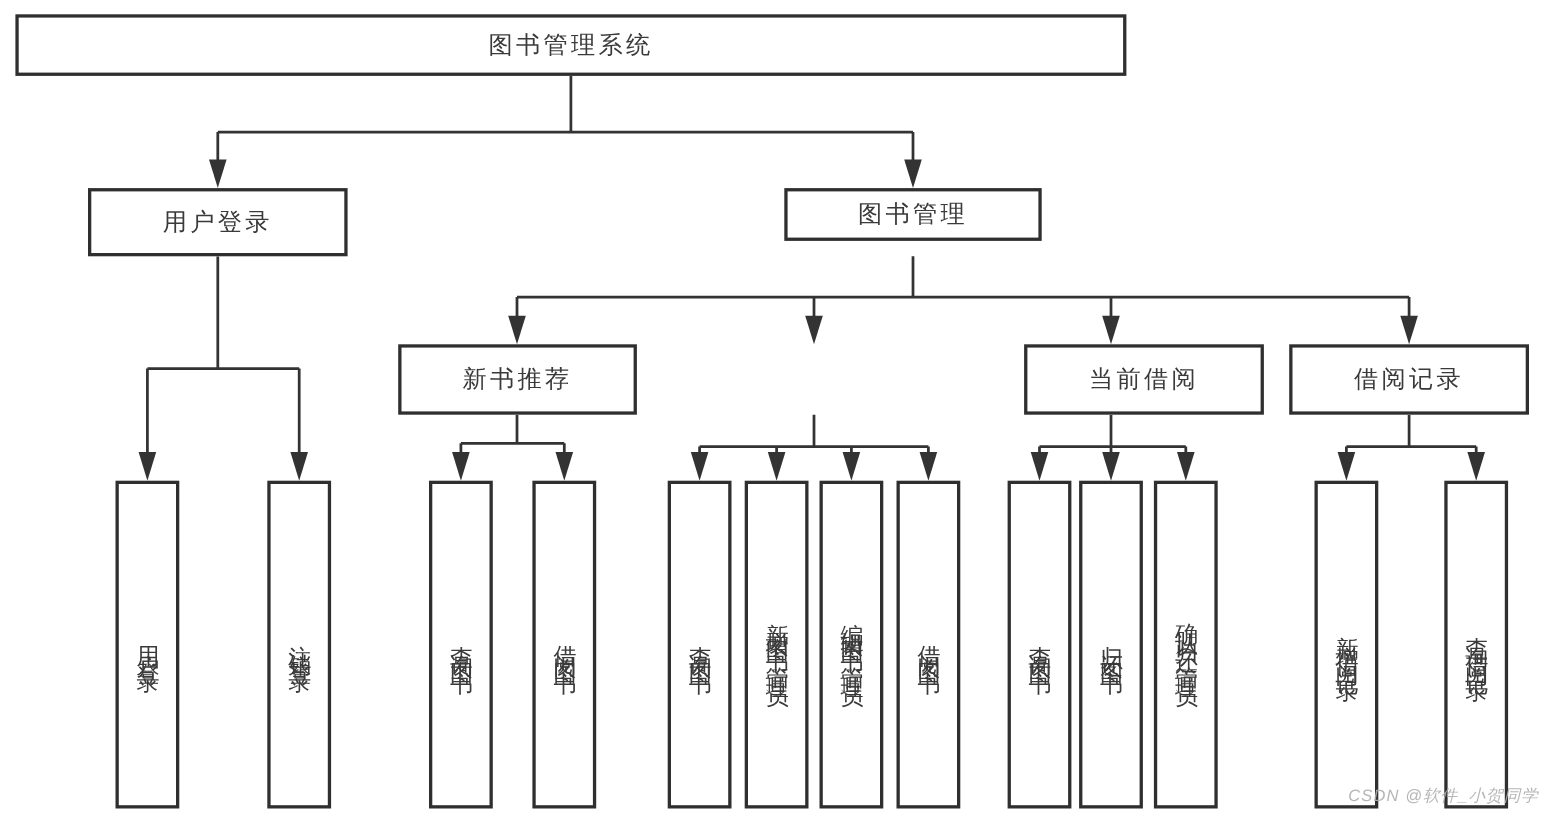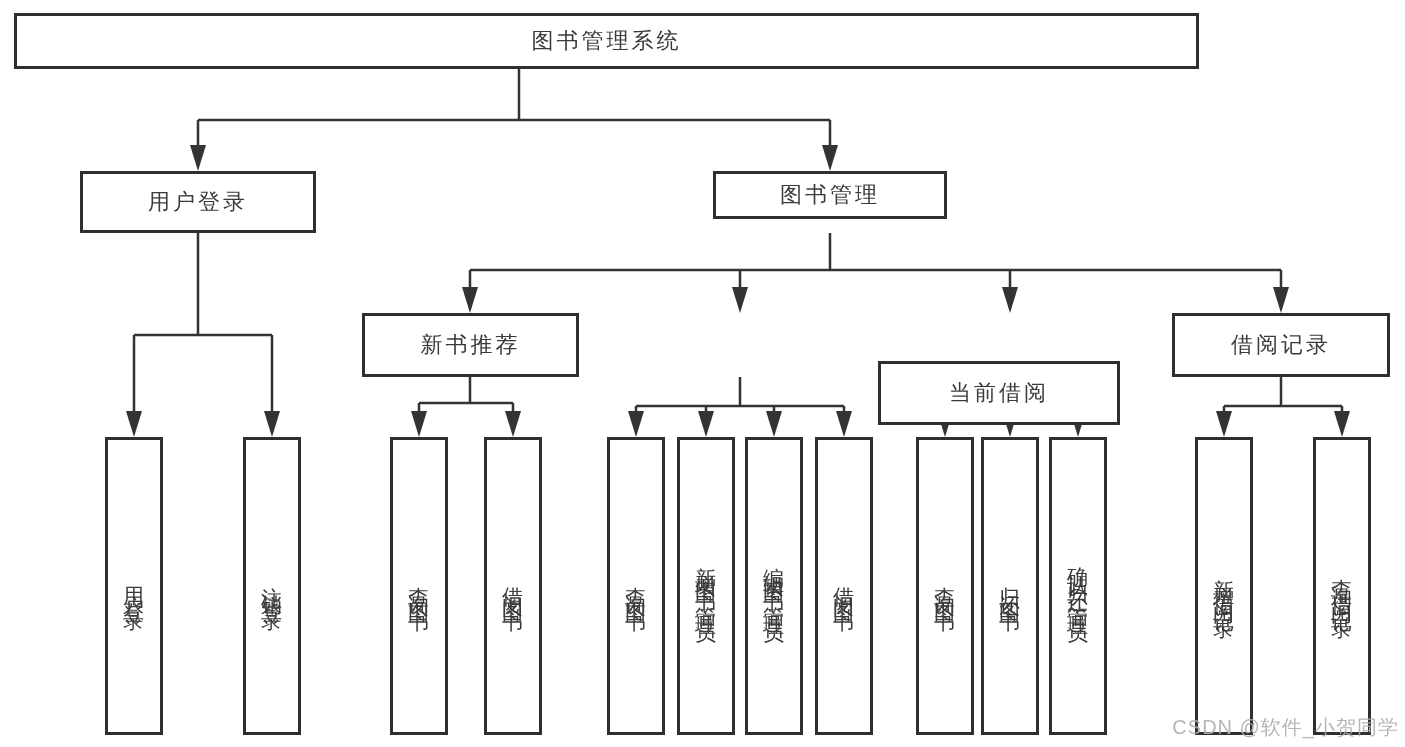--- a/index.html
+++ b/index.html
@@ -38,25 +38,26 @@
   .v {
     writing-mode: vertical-rl;
     text-orientation: mixed;
     font-size: 21px;
     letter-spacing: 8px;
   }
   .watermark {
     position: absolute;
     right: 6px;
     top: 714px;
-    font-size: 20px;
+    font-size: 15px;
     letter-spacing: 1px;
     color: var(--watermark);
     opacity: 0.9;
     white-space: nowrap;
+    font-style: italic;
   }
 </style>
 </head>
 <body>
 
 <div class="canvas">
 
   <svg class="wires" viewBox="0 0 1405 747">
     <g>
       <path class="wire" d="M519 69 V120 M198 120 H830 M198 120 V146 M830 120 V146"></path>
@@ -93,27 +94,27 @@
       <polygon class="arrow" points="1002,411 1018,411 1010,437"></polygon>
       <polygon class="arrow" points="1070,411 1086,411 1078,437"></polygon>
     </g>
     <g>
       <path class="wire" d="M1281 377 V406 M1224 406 H1342 M1224 406 V412 M1342 406 V412"></path>
       <polygon class="arrow" points="1216,411 1232,411 1224,437"></polygon>
       <polygon class="arrow" points="1334,411 1350,411 1342,437"></polygon>
     </g>
   </svg>
 
-  <div class="node h" style="left:14px; top:13px; width:1185px; height:56px;">图书管理系统</div>
+  <div class="node h" style="left:14px; top:13px; width:1010px; height:56px;">图书管理系统</div>
 
   <div class="node h" style="left:80px; top:171px; width:236px; height:62px;">用户登录</div>
   <div class="node h" style="left:713px; top:171px; width:234px; height:48px;">图书管理</div>
 
   <div class="node h" style="left:362px; top:313px; width:217px; height:64px;">新书推荐</div>
-  <div class="node h" style="left:878px; top:313px; width:242px; height:64px;margin-top:48px;">当前借阅</div>
+  <div class="node h" style="left:931px; top:313px; width:218px; height:64px;">当前借阅</div>
   <div class="node h" style="left:1172px; top:313px; width:218px; height:64px;">借阅记录</div>
 
   <div class="node v" style="left:105px; top:437px; width:58px; height:298px;">用户登录</div>
   <div class="node v" style="left:243px; top:437px; width:58px; height:298px;">注销登录</div>
 
   <div class="node v" style="left:390px; top:437px; width:58px; height:298px;">查询图书</div>
   <div class="node v" style="left:484px; top:437px; width:58px; height:298px;">借阅图书</div>
 
   <div class="node v" style="left:607px; top:437px; width:58px; height:298px;">查询图书</div>
   <div class="node v" style="left:677px; top:437px; width:58px; height:298px;">新增图书（管理员）</div>

